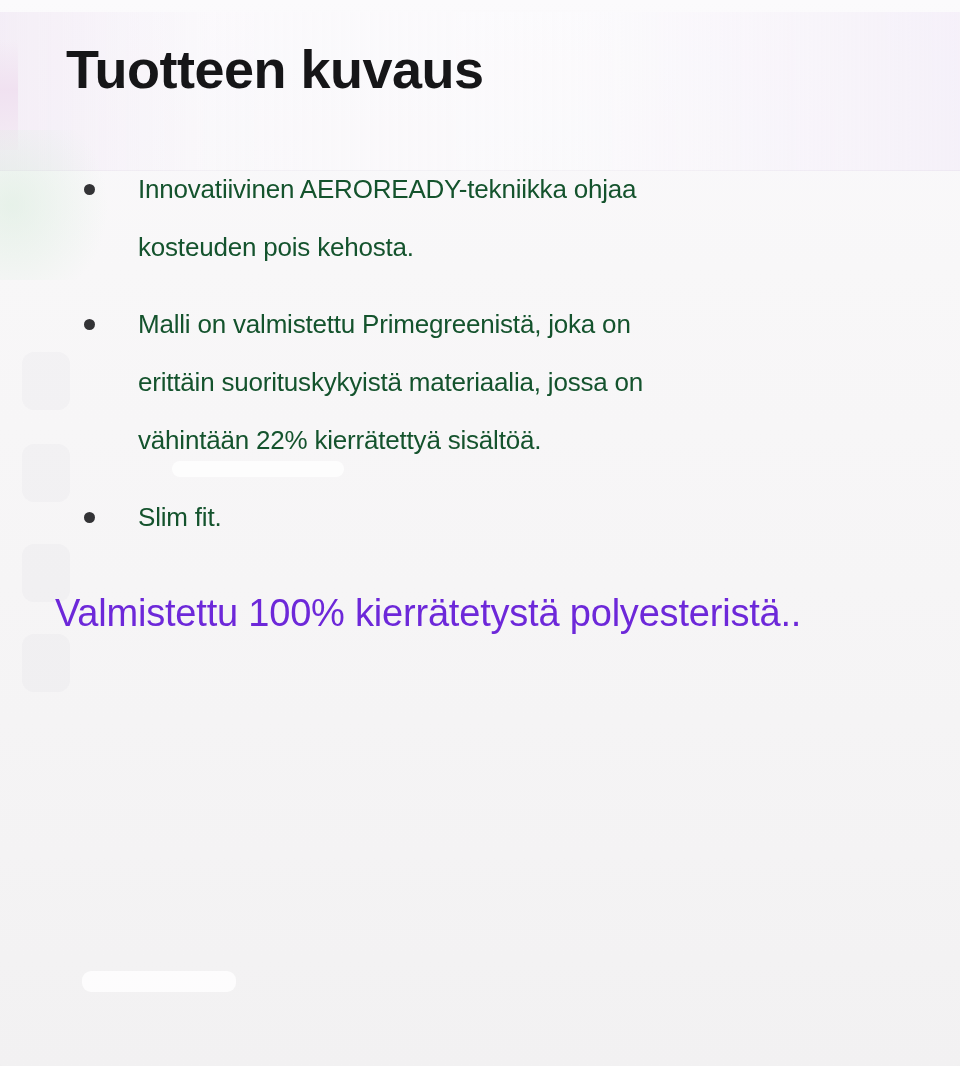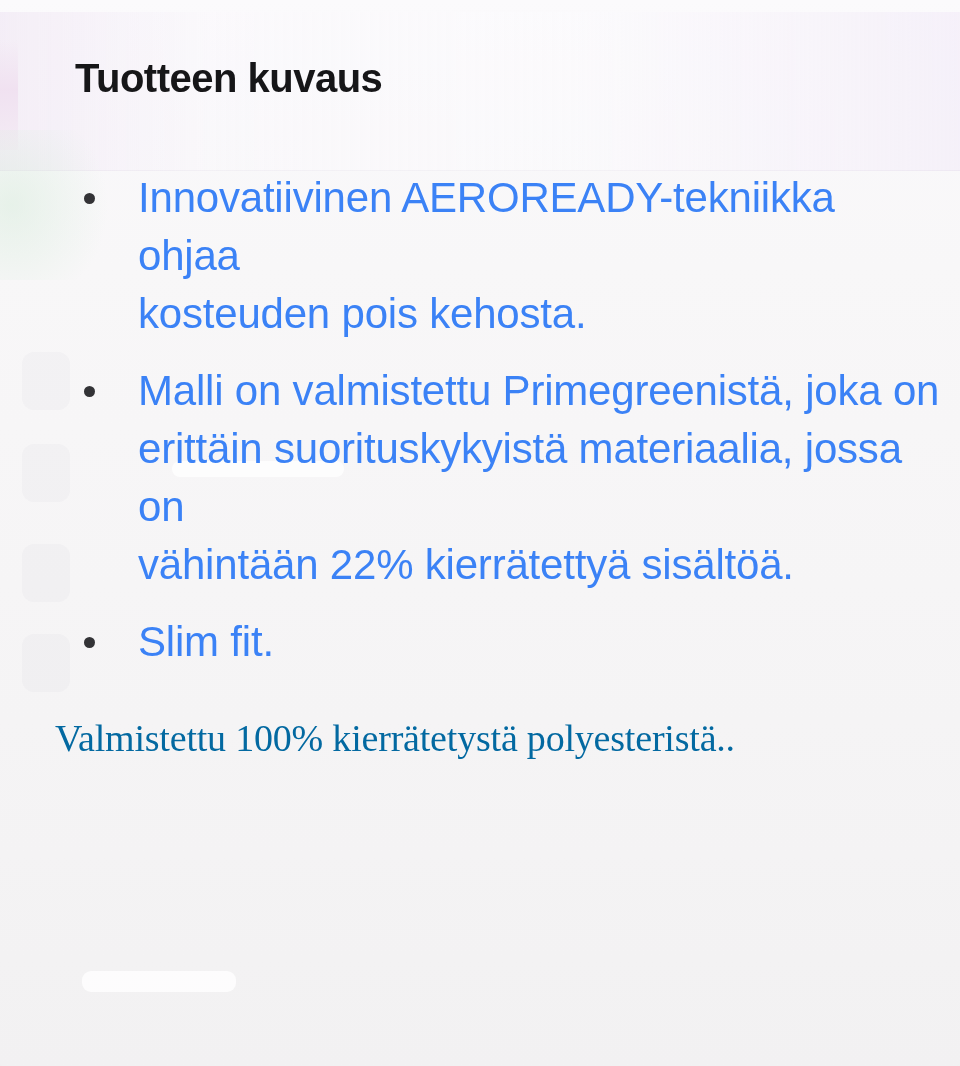--- a/index.html
+++ b/index.html
@@ -42,59 +42,58 @@
 
   
   .sheet {
     position: relative;
     width: 960px;
     height: 1066px;
     box-sizing: border-box;
     padding: 32px 18px 0 58px;
   }
   h1.title {
-    margin: 17px;
-    font-size: 40px;
+    margin: 8px;
+    font-size: 54px;
     line-height: 58px;
     font-weight: 700;
     letter-spacing: -0.5px;
     color: #161618;
   }
   ul.bullets {
     list-style: none;
     margin: 62px 0 0 0;
     padding: 0;
   }
   ul.bullets li {
     position: relative;
     padding-left: 80px;
     margin: 0 0 19px 0;
-    font-size: 42px;
+    font-size: 26px;
     line-height: 58px;
     letter-spacing: -0.2px;
-    color: #3b82f6;
+    color: #14532d;
     white-space: pre-line;
   }
   ul.bullets li::before {
     content: "";
     position: absolute;
     left: 26px;
     top: 24px;
     width: 11px;
     height: 11px;
     border-radius: 50%;
     background: #333336;
   }
   .footer-note {
     margin: 38px 0 0 -3px;
     font-size: 38px;
     line-height: 58px;
     letter-spacing: -0.2px;
-    color: #0369a1;
-    font-family: Liberation Serif, serif;
+    color: #6d28d9;
   }
 </style>
 </head>
 <body>
 
 <div class="bg-layer">
   <div class="tint-top-band"></div>
   <div class="tint-pink-edge"></div>
   <div class="tint-green-edge"></div>
   <div class="ghost ghost-band-1"></div>

